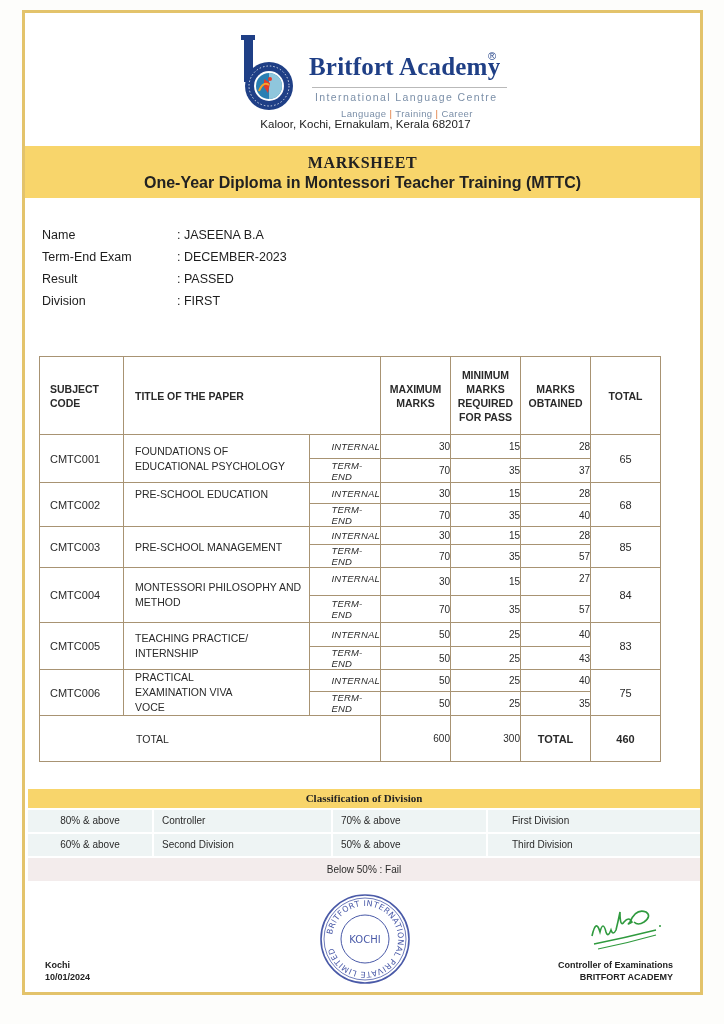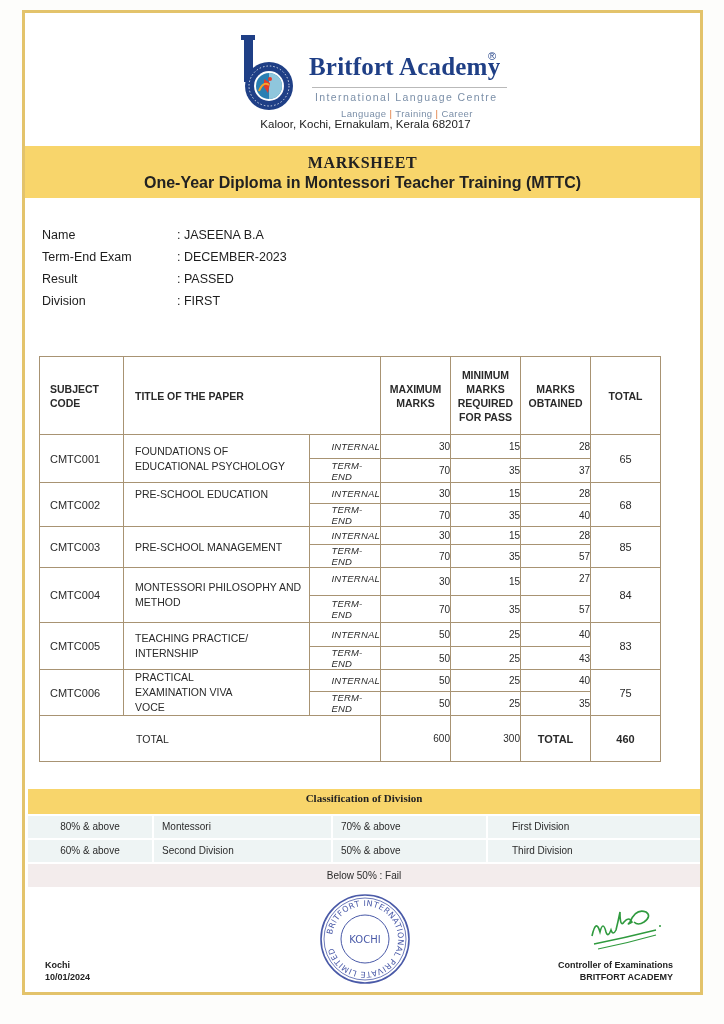--- a/index.html
+++ b/index.html
@@ -64,21 +64,21 @@
   .c-type { width: 70px; padding-left: 21px; font-size: 9.5px; letter-spacing: 0.2px; font-style: italic; }
   .c-num { text-align: right; font-size: 10px; }
   .c-tot { text-align: center; font-size: 11px; }
   .r-total td { height: 46px; }
   .tot-label { padding-left: 96px; font-size: 10.5px; vertical-align: middle; }
   .tot-bold { font-weight: bold; text-align: center; font-size: 11px; }
 
   
   .cls { position: absolute; left: 3px; top: 776px; width: 672px; }
   .cls-head {
-    height: 25px; background: #f8d56b; text-align: center;
+    height: 19px; background: #f8d56b; text-align: center;
     font-family: "Liberation Serif", "DejaVu Serif", serif; font-weight: bold; font-size: 11px; line-height: 19px; color: #222;
   }
   .cls-row { display: flex; height: 22px; margin-top: 2px; }
   .cls-cell { background: #eef4f4; font-size: 10px; line-height: 22px; color: #2b2b2b; margin-right: 2px; }
   .cls-cell:last-child { margin-right: 0; }
   .w1 { width: 124px; text-align: center; }
   .w2 { width: 177px; padding-left: 8px; }
   .w3 { width: 153px; padding-left: 8px; }
   .w4 { flex: 1; padding-left: 24px; }
   .cls-fail { height: 23px; margin-top: 2px; background: #f3ecec; text-align: center; font-size: 10px; line-height: 23px; color: #2b2b2b; }
@@ -258,21 +258,21 @@
         <td class="tot-bold">TOTAL</td>
         <td class="tot-bold">460</td>
       </tr>
     </tbody>
   </table>
 
   <div class="cls">
     <div class="cls-head">Classification of Division</div>
     <div class="cls-row">
       <div class="cls-cell w1">80% &amp; above</div>
-      <div class="cls-cell w2">Montessori</div>
+      <div class="cls-cell w2">Controller</div>
       <div class="cls-cell w3">70% &amp; above</div>
       <div class="cls-cell w4">First Division</div>
     </div>
     <div class="cls-row">
       <div class="cls-cell w1">60% &amp; above</div>
       <div class="cls-cell w2">Second Division</div>
       <div class="cls-cell w3">50% &amp; above</div>
       <div class="cls-cell w4">Third Division</div>
     </div>
     <div class="cls-fail">Below 50% : Fail</div>

